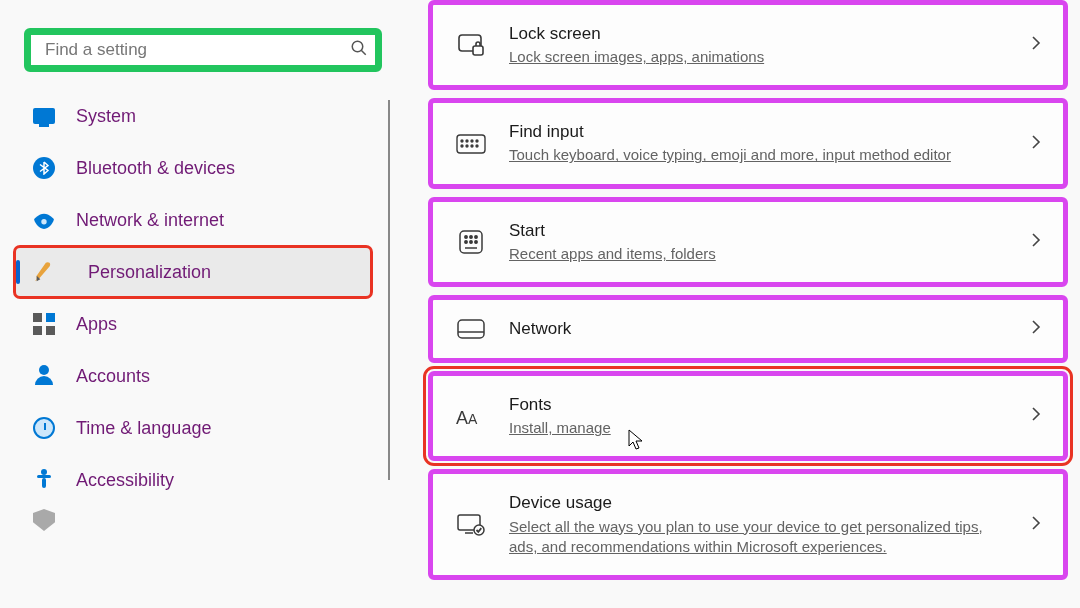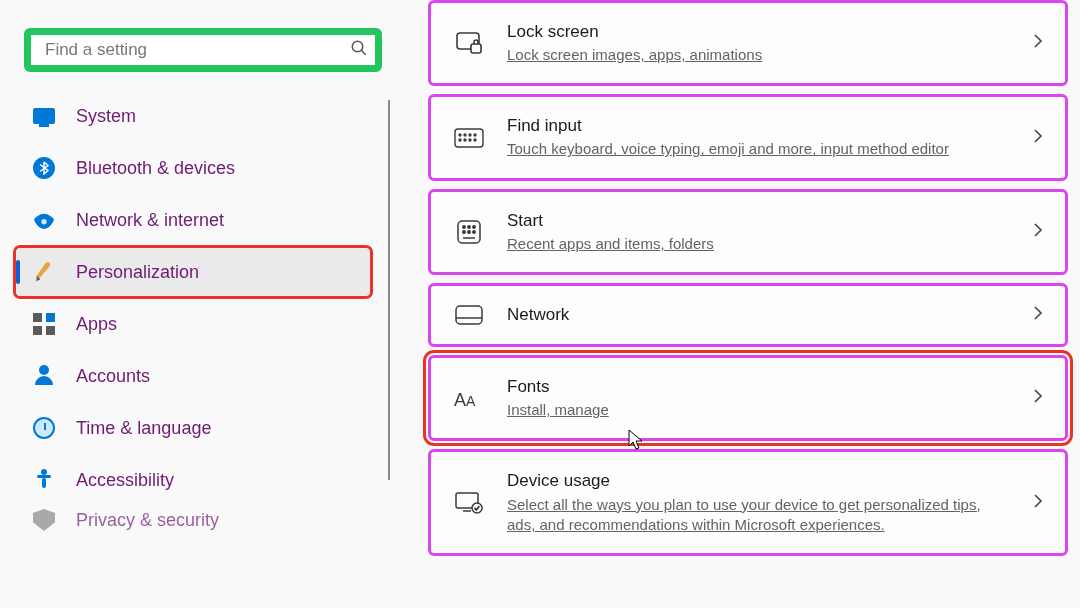--- a/index.html
+++ b/index.html
@@ -28,20 +28,21 @@
     .nav-item {
       display: flex; align-items: center; height: 52px;
       padding-left: 16px; border-radius: 6px; cursor: pointer;
       margin: 0 8px 0 0;
     }
     .nav-item .icon-slot { width: 28px; display:flex; align-items:center; justify-content:center; }
     .nav-item .nav-label { margin-left: 18px; font-size: 18px; color: #701a75; }
     .nav-item.selected {
       background: #eaeaea;
       position: relative;
+      gap: 12px;
     }
     .nav-item.selected::before {
       content:""; position:absolute; left: 2px; top: 14px; width: 4px; height: 24px;
       background: #0a64cf; border-radius: 2px;
     }
     .highlight-red { outline: 3px solid #e93323; outline-offset: -2px; border-radius: 6px; }
 
     
     .ico-system { width:22px; height:16px; background:#0078d4; border-radius:2px; position:relative; }
     .ico-system::after { content:""; position:absolute; bottom:-3px; left:6px; width:10px; height:3px; background:#0078d4; }
@@ -65,21 +66,21 @@
     .ico-access .b::before{top:0;left:0;width:14px;height:3px;border-radius:2px;}
     .ico-access .b::after{top:3px;left:5px;width:4px;height:10px;border-radius:2px;}
     .ico-priv { width:22px; height:22px; background:#888; clip-path: polygon(50% 0,100% 18%,100% 60%,50% 100%,0 60%,0 18%);}
     
     
     .content {
       position: absolute; left: 428px; top: 0; width: 640px; height: 608px;
       padding-top: 0;
     }
     .card {
-      background: #fdfdfd; border: 3px solid #d946ef; border-radius: 6px;
+      background: #fdfdfd; border: 5px solid #d946ef; border-radius: 6px;
       padding: 18px 54px 18px 22px; margin-bottom: 8px; display:flex; align-items:center;
       cursor:pointer; position:relative;
     }
     .card-icon { width:32px; display:flex; align-items:center; justify-content:center; flex-shrink:0; }
     .card-text { margin-left: 22px; flex:1; }
     .card-title { font-size: 17px; color:#1b1b1b; line-height:1.3; }
     .card-sub { font-size: 15px; color:#636363; margin-top:2px; line-height:1.35;text-decoration:underline; }
     .card-chevron { position:absolute; right:22px; top:50%; transform:translateY(-50%); }
     .card.red-box { outline: 3px solid #e93323; outline-offset: 2px; }
 
@@ -183,21 +184,20 @@
             <div class="b"></div>
           </span>
         </span>
       <span class="nav-label">Accessibility</span>
     </div>
 
     <div class="nav-item cut">
       <span class="icon-slot">
           <span class="ico-priv"></span>
         </span>
-      <span class="nav-label">Privacy &amp; security</span>
     </div>
   </div>
 </div>
 
 <div class="content">
 
   <div class="card">
     <span class="card-icon">
       <svg width="28" height="24" viewBox="0 0 28 24" fill="none" stroke="#3a3a3a" stroke-width="1.6">
           <rect x="2" y="2" width="22" height="16" rx="3"></rect>

